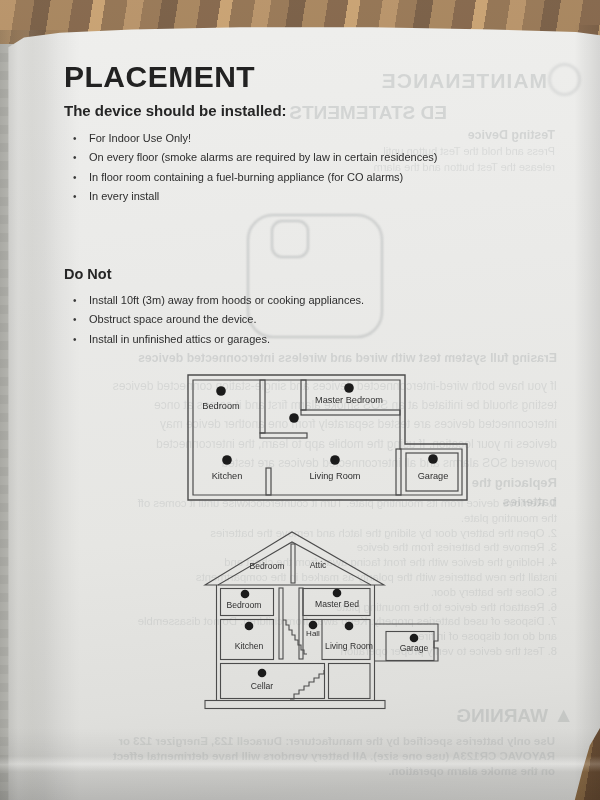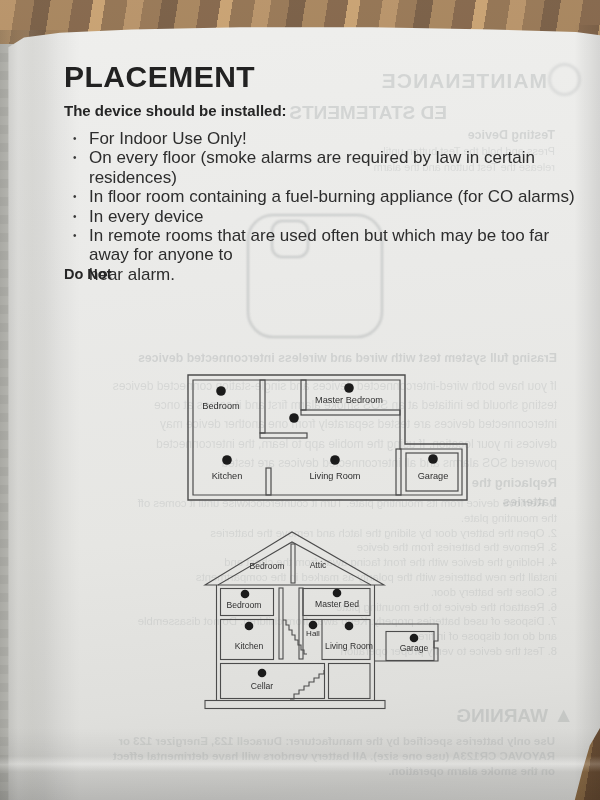--- a/index.html
+++ b/index.html
@@ -65,21 +65,21 @@
   .content{position:absolute;inset:0;z-index:3;color:#2c2c2c;}
   .title{
     position:absolute;left:64px;top:60px;font-size:30px;font-weight:700;
     letter-spacing:0.5px;color:#222;
   }
   .subhead{position:absolute;left:64px;top:102px;font-size:15px;font-weight:700;color:#262626;}
   ul.blist{
     position:absolute;left:70px;margin:0;padding:0;list-style:none;width:505px;
   }
   ul.blist li{
-    position:relative;padding-left:19px;font-size:17px;line-height:19.4px;
+    position:relative;padding-left:19px;font-size:11px;line-height:19.4px;
     color:#2d2d2d;white-space:pre-line;
   }
   ul.blist li::before{
     content:"\2022";position:absolute;left:3px;top:0;font-size:10px;color:#3a3a3a;
   }
   .list-installed{top:129px;}
   .donot-head{position:absolute;left:64px;top:266px;font-size:14.5px;font-weight:700;color:#262626;}
   .list-donot{top:291px;}
   svg text{fill:#2f2f2f;}
   .diagram{position:absolute;}
@@ -130,26 +130,29 @@
 
   <div class="content">
 
     <div class="title">PLACEMENT</div>
     <div class="subhead">The device should be installed:</div>
 
     <ul class="blist list-installed">
       <li>For Indoor Use Only!</li>
       <li>On every floor (smoke alarms are required by law in certain residences)</li>
       <li>In floor room containing a fuel-burning appliance (for CO alarms)</li>
-      <li>In every device</li>
-      <li>In remote rooms that are used often but which may be too far away for anyone to
-hear alarm.</li>
+      <li>In every install</li>
     </ul>
 
     <div class="donot-head">Do Not</div>
+    <ul class="blist list-donot">
+      <li>Install 10ft (3m) away from hoods or cooking appliances.</li>
+      <li>Obstruct space around the device.</li>
+      <li>Install in unfinished attics or garages.</li>
+    </ul>
 
     <svg class="diagram" style="left:182px;top:372px;" width="290" height="132" viewBox="0 0 290 132">
       <g fill="none" stroke="#4c4c4c" stroke-width="1.2">
         <path d="M6,3 H223 V72 H285 V128 H6 Z" stroke-width="1.4"></path>
         <path d="M11,8 H218 V77 H280 V123 H11 Z"></path>
         <rect x="78" y="8" width="5" height="53"></rect>
         <rect x="78" y="61" width="47" height="5"></rect>
         <rect x="119" y="8" width="5" height="30"></rect>
         <rect x="119" y="38" width="99" height="5"></rect>
         <rect x="84" y="96" width="5" height="27"></rect>

